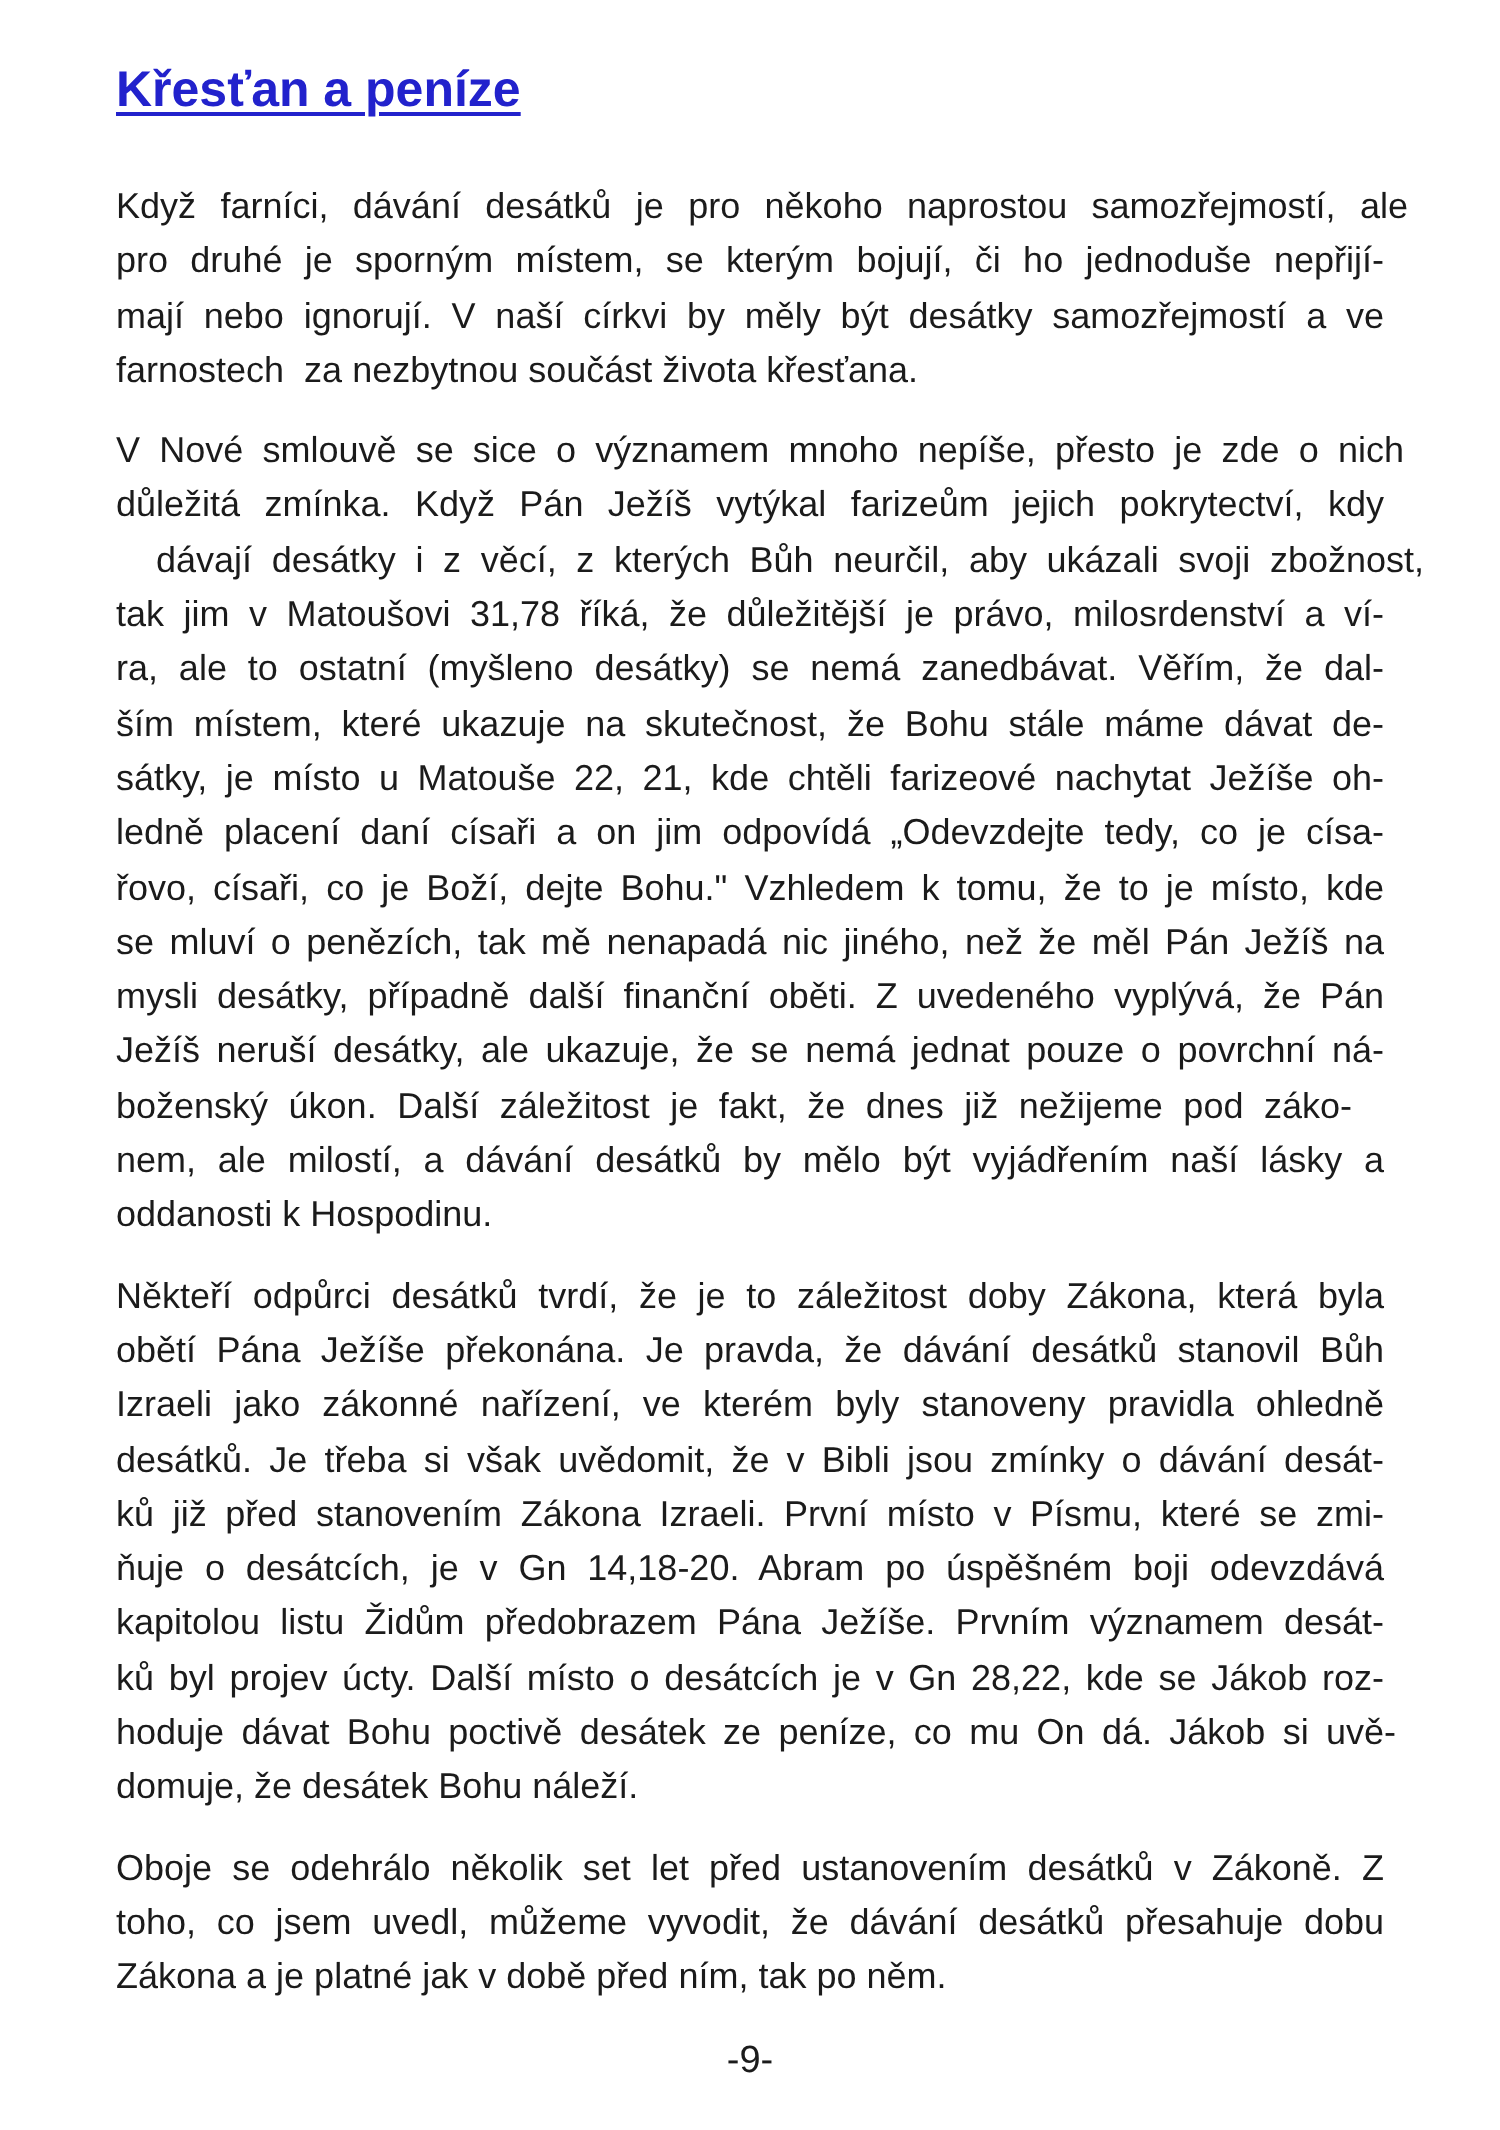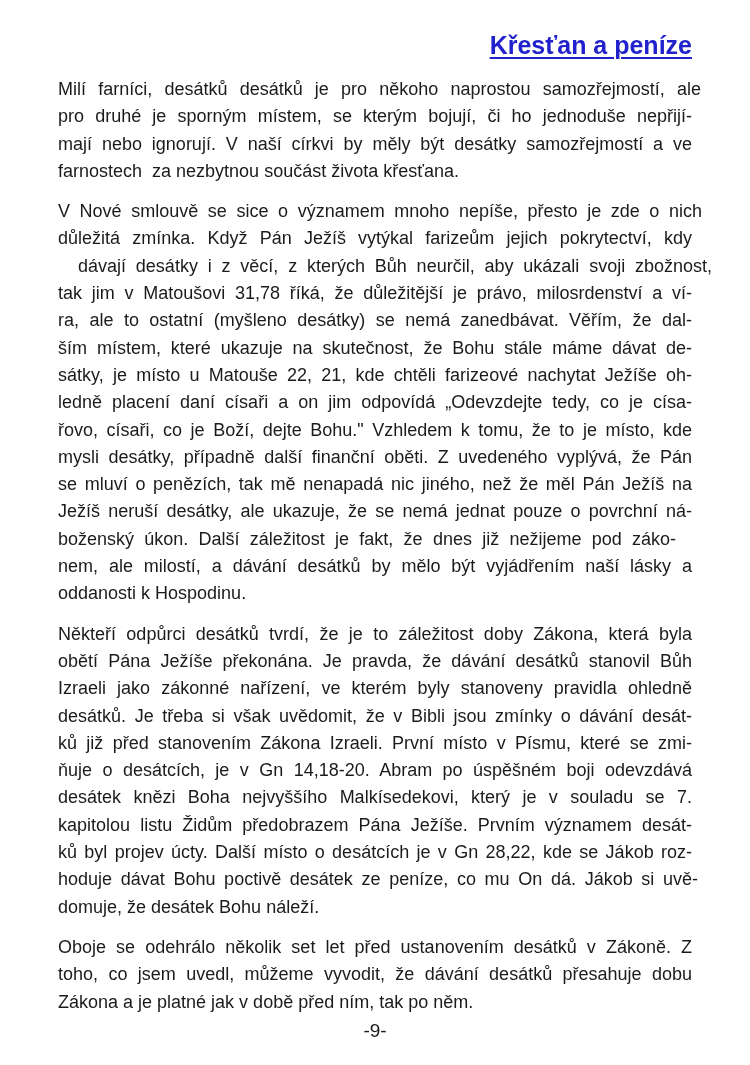--- a/index.html
+++ b/index.html
@@ -17,22 +17,22 @@
   .page {
     box-sizing: border-box;
     width: 750px;
     height: 1065px;
     padding: 28px 58px 16px 58px;
     display: flex;
     flex-direction: column;
     background: #ffffff;
   }
   .title {
-    margin: 0 0 14px 0;
-    text-align: right;
+    margin: 0 0 28px 0;
+    text-align: left;
     font-size: 25px;
     font-weight: 700;
     line-height: 34px;
     color: var(--title-color, #2222cc);
   }
   .title span {
     text-decoration: underline;
     text-decoration-thickness: 2px;
     text-underline-offset: 3px;
   }
@@ -64,50 +64,49 @@
     color: #1b1b1b;
   }
 </style>
 </head>
 <body style="color: rgb(27, 27, 27); background: rgb(255, 255, 255);">
 
 <div class="page">
   <h1 class="title"><span>Křesťan a peníze</span></h1>
   <div class="body-text">
       <div class="para">
-        <div class="line just"><span class="line-inner" style="word-spacing: 7.18924px;">Milí farníci, desátků desátků je pro někoho naprostou samozřejmostí, ale</span></div>
+        <div class="line just"><span class="line-inner" style="word-spacing: 7.18924px;">Když farníci, dávání desátků je pro někoho naprostou samozřejmostí, ale</span></div>
         <div class="line just"><span class="line-inner" style="word-spacing: 6.15767px;">pro druhé je sporným místem, se kterým bojují, či ho jednoduše nepřijí-</span></div>
         <div class="line just"><span class="line-inner" style="word-spacing: 4.89714px;">mají nebo ignorují. V naší církvi by měly být desátky samozřejmostí a ve</span></div>
         <div class="line"><span class="line-inner">farnostech  za nezbytnou součást života křesťana.</span></div>
       </div>
       <div class="para">
         <div class="line just"><span class="line-inner" style="word-spacing: 4.59135px;">V Nové smlouvě se sice o významem mnoho nepíše, přesto je zde o nich</span></div>
         <div class="line just"><span class="line-inner" style="word-spacing: 7.19792px;">důležitá zmínka. Když Pán Ježíš vytýkal farizeům jejich pokrytectví, kdy</span></div>
         <div class="line just"><span class="line-inner" style="word-spacing: 4.8112px; margin-left: 20px;">dávají desátky i z věcí, z kterých Bůh neurčil, aby ukázali svoji zbožnost,</span></div>
         <div class="line just"><span class="line-inner" style="word-spacing: 4.73047px;">tak jim v Matoušovi 31,78 říká, že důležitější je právo, milosrdenství a ví-</span></div>
         <div class="line just"><span class="line-inner" style="word-spacing: 5.42898px;">ra, ale to ostatní (myšleno desátky) se nemá zanedbávat. Věřím, že dal-</span></div>
         <div class="line just"><span class="line-inner" style="word-spacing: 4.88494px;">ším místem, které ukazuje na skutečnost, že Bohu stále máme dávat de-</span></div>
         <div class="line just"><span class="line-inner" style="word-spacing: 4.2526px;">sátky, je místo u Matouše 22, 21, kde chtěli farizeové nachytat Ježíše oh-</span></div>
         <div class="line just"><span class="line-inner" style="word-spacing: 5px;">ledně placení daní císaři a on jim odpovídá „Odevzdejte tedy, co je císa-</span></div>
         <div class="line just"><span class="line-inner" style="word-spacing: 3.52344px;">řovo, císaři, co je Boží, dejte Bohu." Vzhledem k tomu, že to je místo, kde</span></div>
+        <div class="line just"><span class="line-inner" style="word-spacing: 2.68862px;">se mluví o penězích, tak mě nenapadá nic jiného, než že měl Pán Ježíš na</span></div>
         <div class="line just"><span class="line-inner" style="word-spacing: 4.5px;">mysli desátky, případně další finanční oběti. Z uvedeného vyplývá, že Pán</span></div>
-        <div class="line just"><span class="line-inner" style="word-spacing: 2.68862px;">se mluví o penězích, tak mě nenapadá nic jiného, než že měl Pán Ježíš na</span></div>
         <div class="line just"><span class="line-inner" style="word-spacing: 3.2487px;">Ježíš neruší desátky, ale ukazuje, že se nemá jednat pouze o povrchní ná-</span></div>
         <div class="line just"><span class="line-inner" style="word-spacing: 5.24574px;">boženský úkon. Další záležitost je fakt, že dnes již nežijeme pod záko-</span></div>
         <div class="line just"><span class="line-inner" style="word-spacing: 5.89453px;">nem, ale milostí, a dávání desátků by mělo být vyjádřením naší lásky a</span></div>
         <div class="line"><span class="line-inner">oddanosti k Hospodinu.</span></div>
       </div>
       <div class="para">
         <div class="line just"><span class="line-inner" style="word-spacing: 5.33665px;">Někteří odpůrci desátků tvrdí, že je to záležitost doby Zákona, která byla</span></div>
         <div class="line just"><span class="line-inner" style="word-spacing: 5.16094px;">obětí Pána Ježíše překonána. Je pravda, že dávání desátků stanovil Bůh</span></div>
         <div class="line just"><span class="line-inner" style="word-spacing: 6.07465px;">Izraeli jako zákonné nařízení, ve kterém byly stanoveny pravidla ohledně</span></div>
         <div class="line just"><span class="line-inner" style="word-spacing: 3.59375px;">desátků. Je třeba si však uvědomit, že v Bibli jsou zmínky o dávání desát-</span></div>
         <div class="line just"><span class="line-inner" style="word-spacing: 4.31641px;">ků již před stanovením Zákona Izraeli. První místo v Písmu, které se zmi-</span></div>
         <div class="line just"><span class="line-inner" style="word-spacing: 5.42188px;">ňuje o desátcích, je v Gn 14,18-20. Abram po úspěšném boji odevzdává</span></div>
-        <div class="line just"><span class="line-inner" style="word-spacing: 7.37031px;">desátek knězi Boha nejvyššího Malkísedekovi, který je v souladu se 7.</span></div>
         <div class="line just"><span class="line-inner" style="word-spacing: 5.0918px;">kapitolou listu Židům předobrazem Pána Ježíše. Prvním významem desát-</span></div>
         <div class="line just"><span class="line-inner" style="word-spacing: 2.33646px;">ků byl projev úcty. Další místo o desátcích je v Gn 28,22, kde se Jákob roz-</span></div>
         <div class="line just"><span class="line-inner" style="word-spacing: 3.66466px;">hoduje dávat Bohu poctivě desátek ze peníze, co mu On dá. Jákob si uvě-</span></div>
         <div class="line"><span class="line-inner">domuje, že desátek Bohu náleží.</span></div>
       </div>
       <div class="para">
         <div class="line just"><span class="line-inner" style="word-spacing: 5.05966px;">Oboje se odehrálo několik set let před ustanovením desátků v Zákoně. Z</span></div>
         <div class="line just"><span class="line-inner" style="word-spacing: 5.36562px;">toho, co jsem uvedl, můžeme vyvodit, že dávání desátků přesahuje dobu</span></div>
         <div class="line"><span class="line-inner">Zákona a je platné jak v době před ním, tak po něm.</span></div>
       </div>

